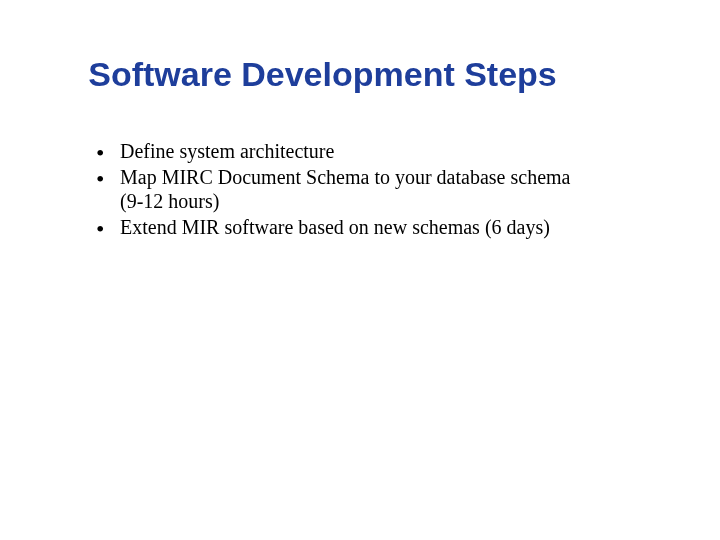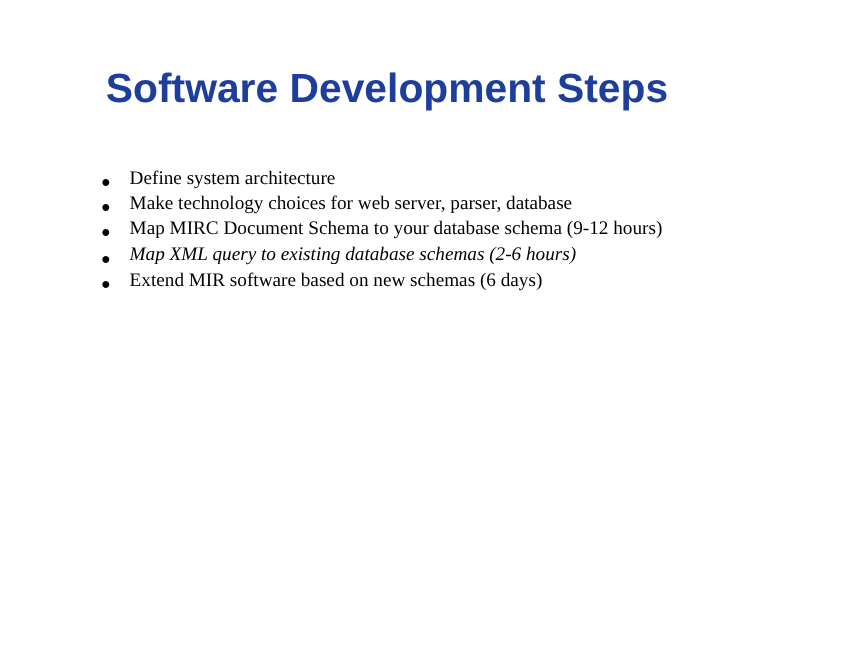--- a/index.html
+++ b/index.html
@@ -22,22 +22,22 @@
     font-weight: bold;
     color: #1e3e9b;
     font-size: 34px;
     text-align: center;
     margin: 0 0 45px 0;
     letter-spacing: 0px;
   }
   .bullets {
     list-style: none;
     padding: 0 10px 0 30px;
-    margin: 0;
-    font-size: 16px;
+    margin: 12px;
+    font-size: 20px;
     line-height: 1.2;
   }
   .bullets li {
     position: relative;
     padding-left: 28px;
     margin-bottom: 2px;
   }
   .bullets li::before {
     content: "•";
     position: absolute;
@@ -49,18 +49,16 @@
     font-style: italic;
   }
 </style>
 </head>
 <body>
 
 <div class="slide">
   <h1 class="title">Software Development Steps</h1>
   <ul class="bullets">
     <li><span>Define system architecture</span></li>
-    <li><span>Make technology choices for web server, parser, database</span></li>
     <li><span>Map MIRC Document Schema to your database schema (9-12 hours)</span></li>
-    <li><span class="italic">Map XML query to existing database schemas (2-6 hours)</span></li>
     <li><span>Extend MIR software based on new schemas (6 days)</span></li>
   </ul>
 </div>
 
 </body></html>

